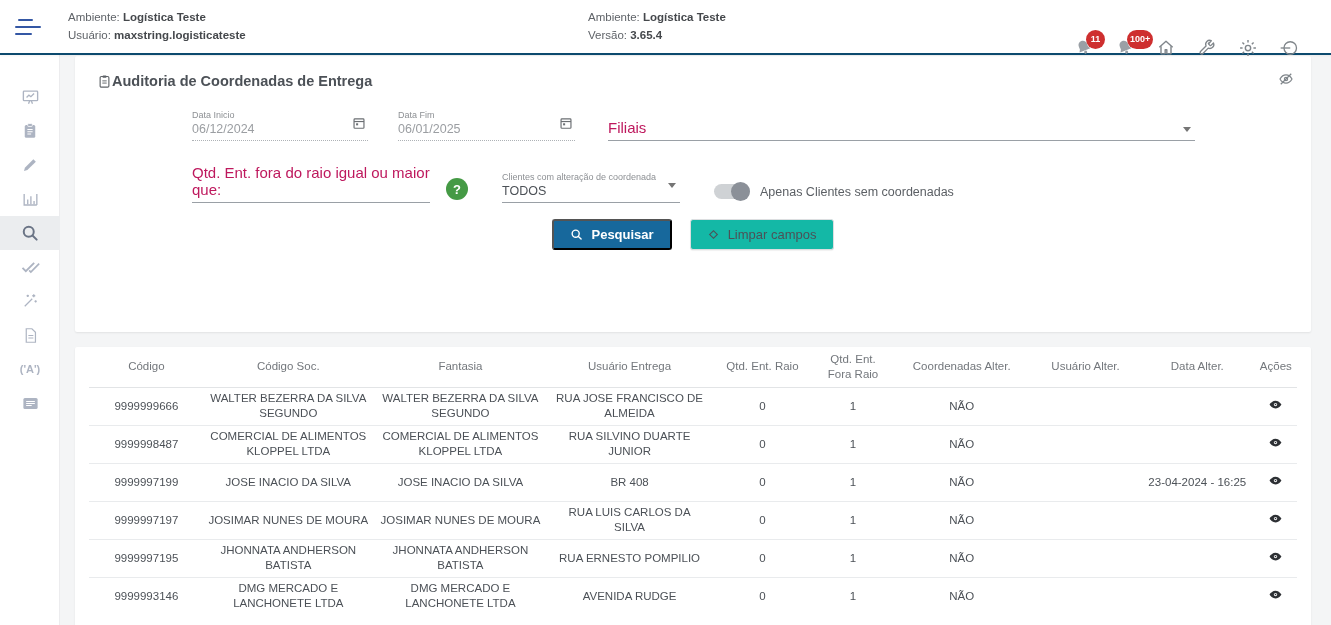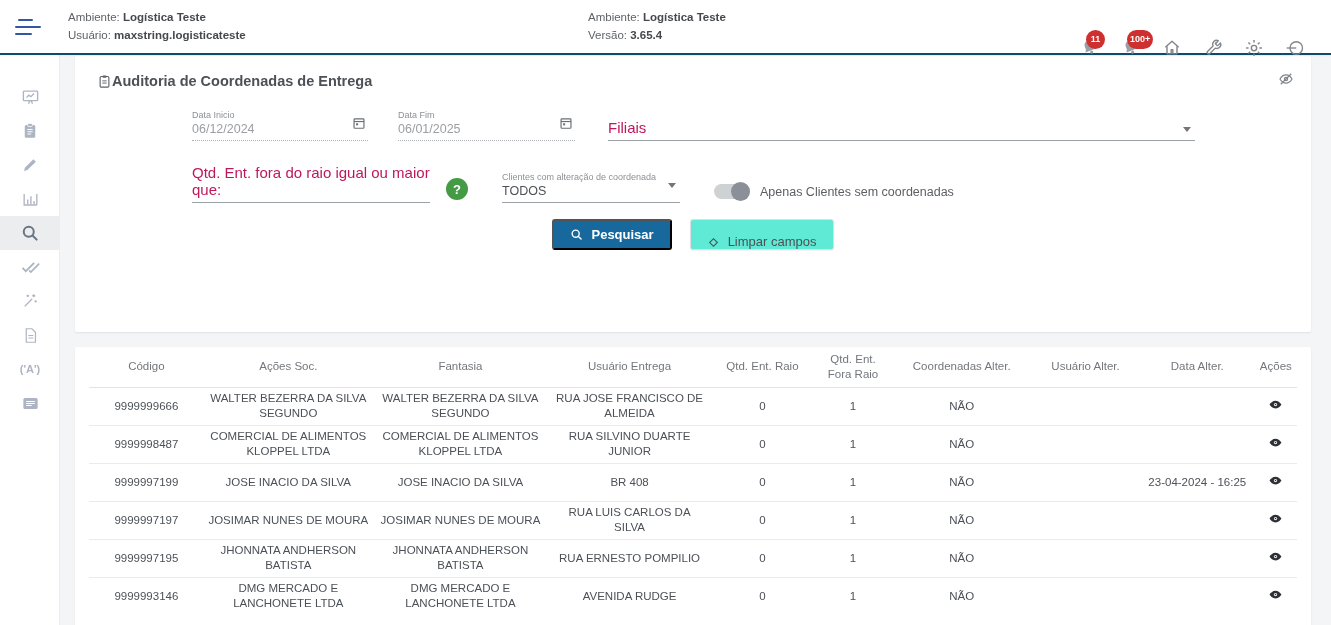--- a/index.html
+++ b/index.html
@@ -12,21 +12,21 @@
   .hamburger { width:60px; display:flex; flex-direction:column; align-items:flex-start; padding-left:15px; gap:5px; cursor:pointer; }
   .hamburger i { display:block; height:2px; background:#3457a4; border-radius:1px; }
   .hamburger i:nth-child(1){ width:15px; margin-left:3px; }
   .hamburger i:nth-child(2){ width:26px; }
   .hamburger i:nth-child(3){ width:17px; }
   .env-block { font-size:11.5px; color:#5f6368; line-height:1.55; }
   .env-block b { color:#45484c; }
   .env-left { margin-left:8px; }
   .env-center { position:absolute; left:588px; top:9px; }
   .header-icons { position:absolute; right:26px; top:0; height:55px; display:flex; align-items:center; gap:15px; }
-  .hicon { position:relative; width:26px; height:26px; display:flex; align-items:center; justify-content:flex-end; cursor:pointer;margin-top:40px; }
+  .hicon { position:relative; width:26px; height:26px; display:flex; align-items:center; justify-content:flex-start; cursor:pointer;margin-top:40px; }
   .badge { position:absolute; top:-5px; left:12px; min-width:19px; height:19px; padding:0 3px; border-radius:10px;
     background:#ce2f2f; color:#fff; font-size:9px; font-weight:bold; display:flex; align-items:center; justify-content:center; }
 
   
   .sidebar { position:absolute; top:55px; left:0; width:60px; height:570px; background:#fff; border-right:1px solid #ececee; z-index:4; }
   .side-item { position:absolute; left:0; width:60px; height:34px; display:flex; align-items:center; justify-content:center; cursor:pointer; }
   .side-item.active { background:#ebedef; }
   .side-item svg, .side-item span { opacity:.95; }
 
   
@@ -51,21 +51,21 @@
   .help-circle { width:22px; height:22px; border-radius:50%; background:#459a45; color:#fff; font-weight:bold;
     font-size:13px; display:flex; align-items:center; justify-content:center; margin:0 0 3px 16px; cursor:pointer; }
   .toggle-wrap { display:flex; align-items:center; gap:10px; margin:0 0 4px 34px; }
   .toggle { position:relative; width:36px; height:15px; border-radius:8px; background:#cfd2d5; cursor:pointer; }
   .toggle .knob { position:absolute; right:0; top:-2px; width:19px; height:19px; border-radius:50%; background:#8b9098; }
   .toggle-label { font-size:12.5px; color:#5c6065; }
 
   .buttons-row { display:flex; justify-content:center; gap:18px; margin-top:4px; }
   .btn { display:flex; align-items:center; gap:8px; height:31px; padding:0 16px; border-radius:3px; font-size:13px; cursor:pointer; }
   .btn-primary { background:#17689c; color:#fff; font-weight:bold; }
-  .btn-secondary { background:#5eead4; color:#4c5157; border:1px solid #dcdee0; box-shadow:0 1px 1px rgba(0,0,0,.06);align-items:flex-end; }
+  .btn-secondary { background:#14b8a6; color:#4c5157; border:1px solid #dcdee0; box-shadow:0 1px 1px rgba(0,0,0,.06); }
 
   
   .table-card { margin-top:15px; height:300px; padding:0 14px; }
   table { width:100%; border-collapse:collapse; table-layout:fixed; }
   thead th { font-size:11.5px; font-weight:normal; color:#73777c; height:40px; text-align:center; line-height:1.3;
     border-bottom:1px solid #e2e4e6; padding:0 4px; }
   tbody td { font-size:11.5px; color:#4c5157; text-align:center; height:38px; line-height:1.3;
     border-bottom:1px solid #e9ebed; padding:2px 4px; overflow:hidden; }
   tbody tr:last-child td { border-bottom:none; }
   .eye-btn { display:inline-flex; cursor:pointer; }
@@ -291,21 +291,21 @@
         <col style="width:8.5%">
           <col style="width:6.5%">
           <col style="width:11.5%">
           <col style="width:9%">
         <col style="width:9.5%">
           <col style="width:3.5%">
       </colgroup>
       <thead>
         <tr>
           <th>Código</th>
-          <th>Ações Soc.</th>
+          <th>Código Soc.</th>
           <th>Fantasia</th>
           <th>Usuário Entrega</th>
           <th>Qtd. Ent. Raio</th>
           <th>Qtd. Ent. Fora Raio</th>
           <th>Coordenadas Alter.</th>
           <th>Usuário Alter.</th>
           <th>Data Alter.</th>
           <th>Ações</th>
         </tr>
       </thead>

